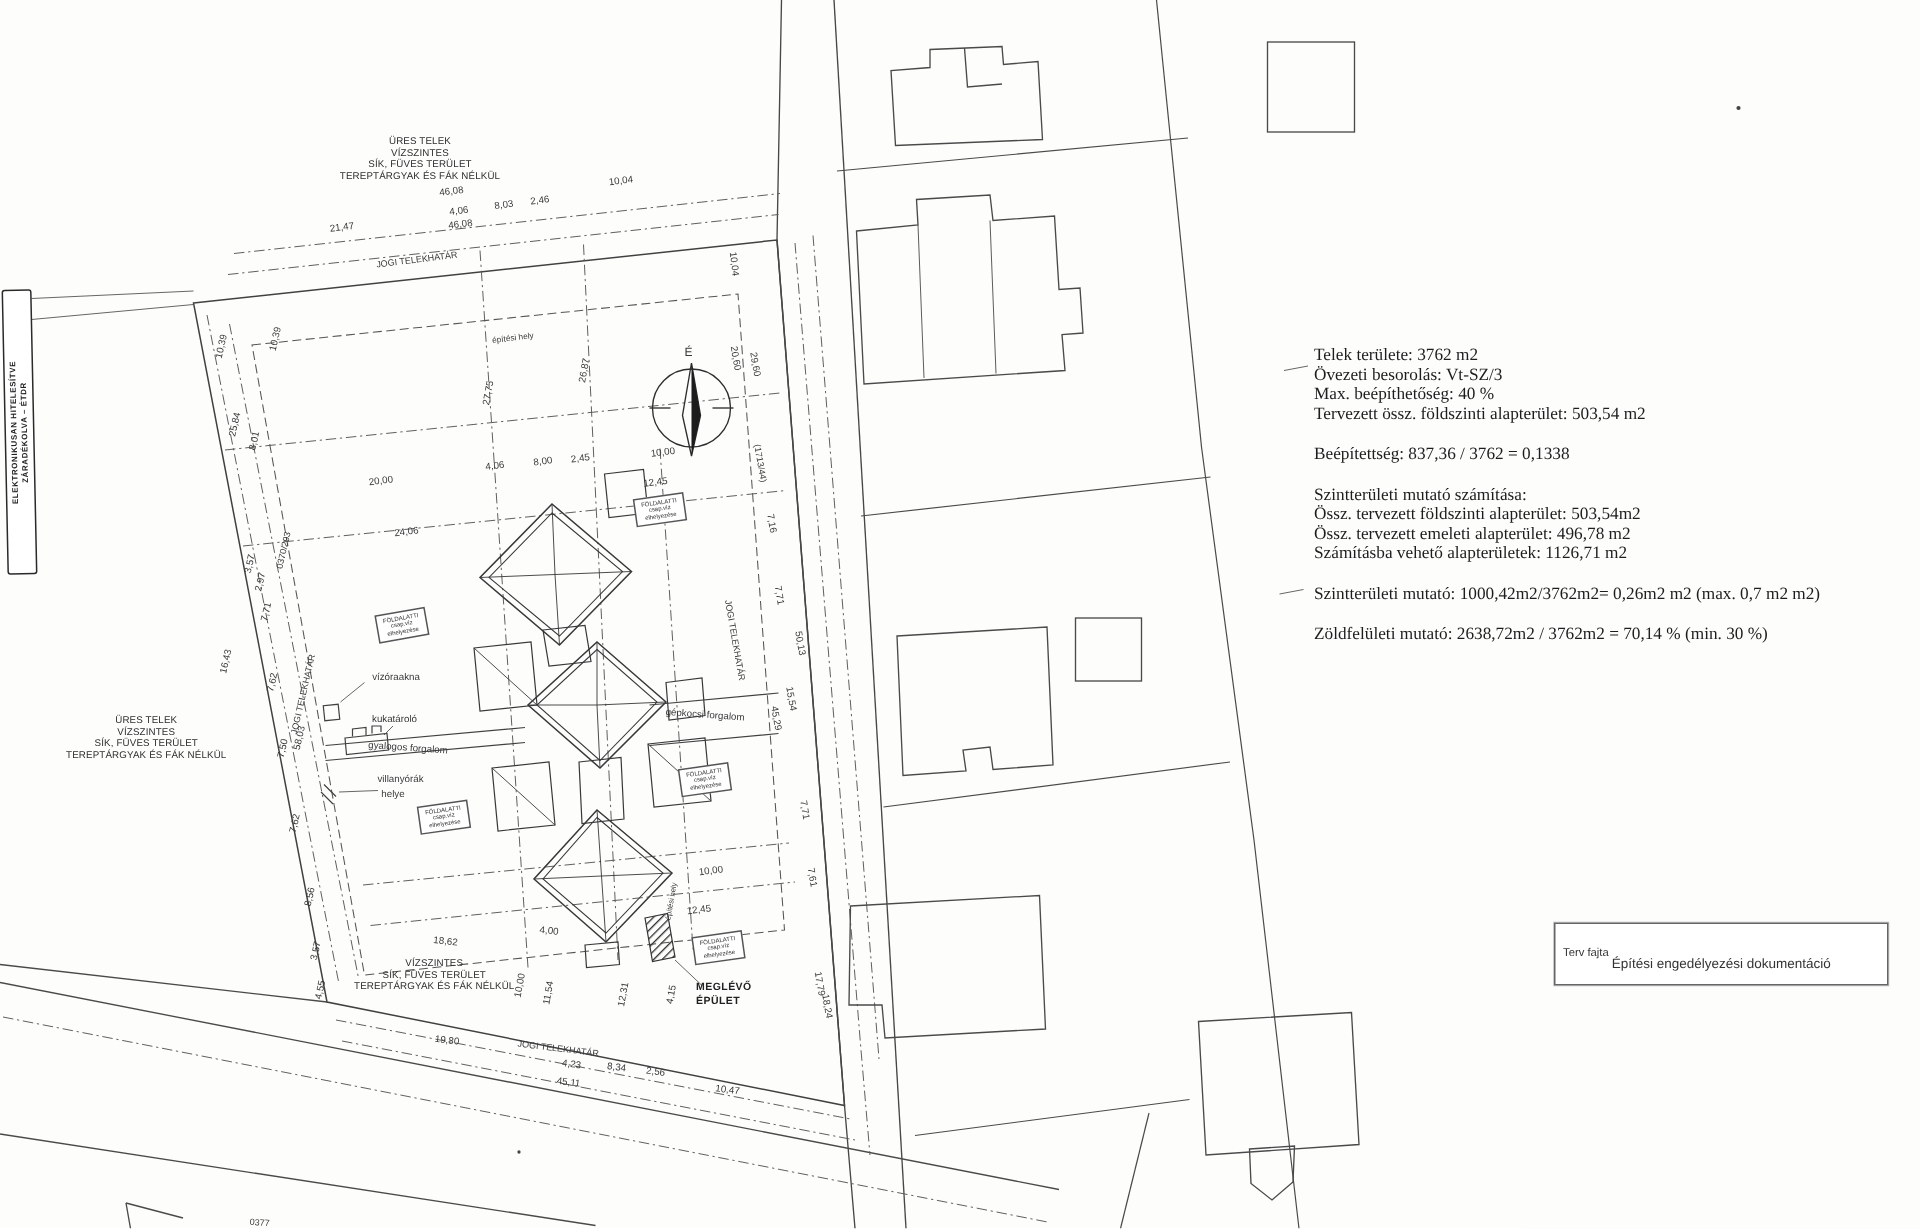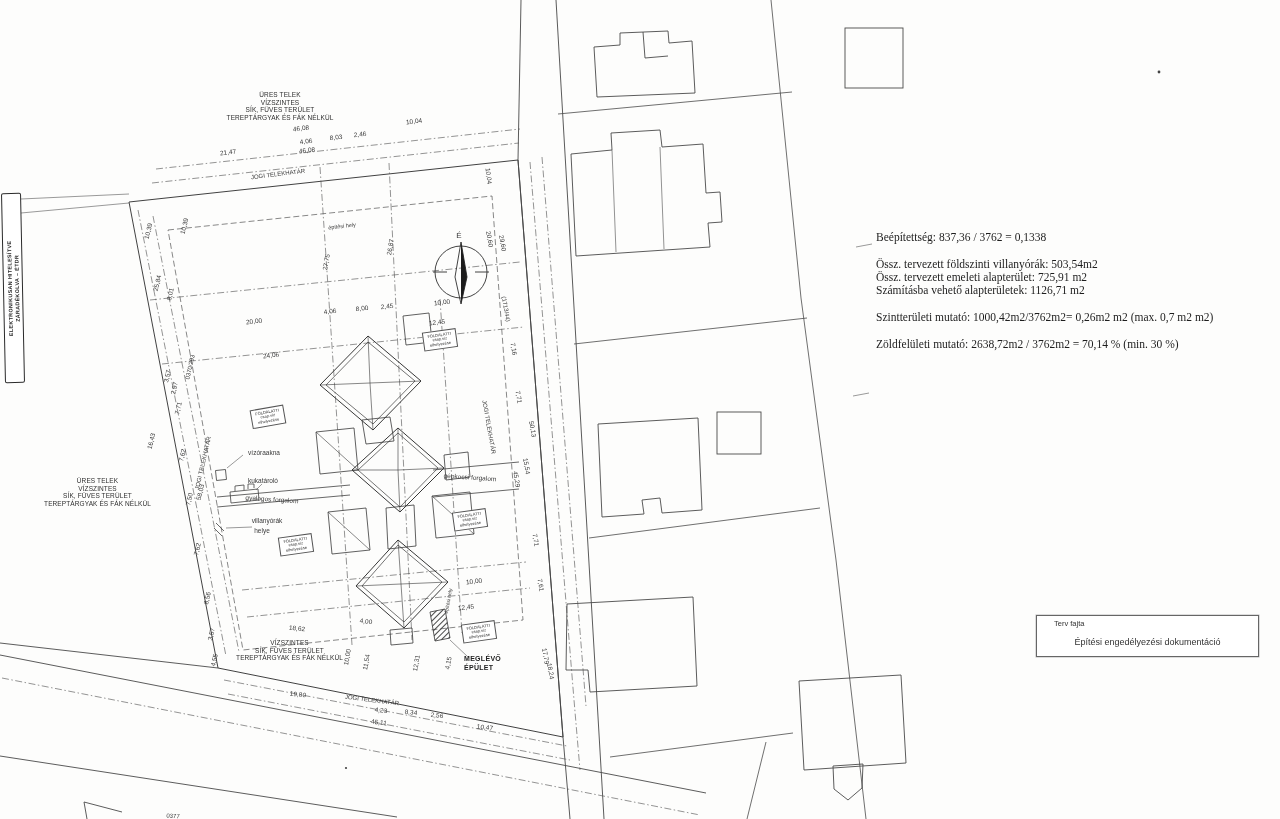--- a/index.html
+++ b/index.html
@@ -15,21 +15,21 @@
          letter-spacing:0.4px;color:#222;text-align:center;}
   .info{position:absolute;left:876px;top:231px;font-family:"Liberation Serif",serif;
         font-size:11.5px;color:#1d1d1d;}
   .info .para{margin-bottom:14px;}
   .info .line{line-height:13px;white-space:nowrap;}
   .datum{position:absolute;left:1098px;top:591px;width:142px;text-align:center;
          font-family:"Liberation Serif",serif;font-size:13.5px;font-weight:700;color:#111;
          border-bottom:1.6px solid #111;padding-bottom:1px;letter-spacing:0.3px;margin-top:26px;}
   .titlebox{position:absolute;left:1036px;top:615px;width:221px;height:40px;border:1px solid #666;
          box-shadow:0 0 0 0.5px #bbb;background:#fff;}
-  .titlebox .lbl{position:absolute;left:5px;top:3px;font-size:7.5px;color:#333;margin-left:12px;}
+  .titlebox .lbl{position:absolute;left:5px;top:14px;font-size:7.5px;color:#333;}
   .titlebox .val{position:absolute;left:0;right:0;top:21px;text-align:center;font-size:9px;color:#333;}
   .existing{position:absolute;left:464px;top:655px;font-size:7px;font-weight:700;
          letter-spacing:0.3px;color:#222;line-height:8.5px;}
   .ub{position:absolute;width:34px;border:0.7px solid #555;background:#fff;font-size:4px;
          line-height:4.8px;text-align:center;color:#333;padding:1.5px 1px;box-sizing:border-box;}
 </style>
 </head>
 <body>
 
 <div id="page">
@@ -180,25 +180,32 @@
       <div>TEREPTÁRGYAK ÉS FÁK NÉLKÜL</div>
     </div>
   <div class="note" style="left:217px;top:639px;width:145px;">
       <div>VÍZSZINTES</div>
       <div>SÍK, FÜVES TERÜLET</div>
       <div>TEREPTÁRGYAK ÉS FÁK NÉLKÜL</div>
     </div>
 
   <div class="info">
       <div class="para">
+        <div class="line">Telek területe: 3762 m2</div>
+        <div class="line">Övezeti besorolás: Vt-SZ/3</div>
+        <div class="line">Max. beépíthetőség: 40 %</div>
+        <div class="line">Tervezett össz. földszinti alapterület: 503,54 m2</div>
+      </div>
+      <div class="para">
         <div class="line">Beépítettség: 837,36 / 3762 = 0,1338</div>
       </div>
       <div class="para">
-        <div class="line">Össz. tervezett földszinti villanyórák: 503,54m2</div>
-        <div class="line">Össz. tervezett emeleti alapterület: 725,91 m2</div>
+        <div class="line">Szintterületi mutató számítása:</div>
+        <div class="line">Össz. tervezett földszinti alapterület: 503,54m2</div>
+        <div class="line">Össz. tervezett emeleti alapterület: 496,78 m2</div>
         <div class="line">Számításba vehető alapterületek: 1126,71 m2</div>
       </div>
       <div class="para">
         <div class="line">Szintterületi mutató: 1000,42m2/3762m2= 0,26m2 m2  (max. 0,7 m2 m2)</div>
       </div>
       <div class="para">
         <div class="line">Zöldfelületi mutató: 2638,72m2 / 3762m2 = 70,14 % (min. 30 %)</div>
       </div>
     </div>
 

